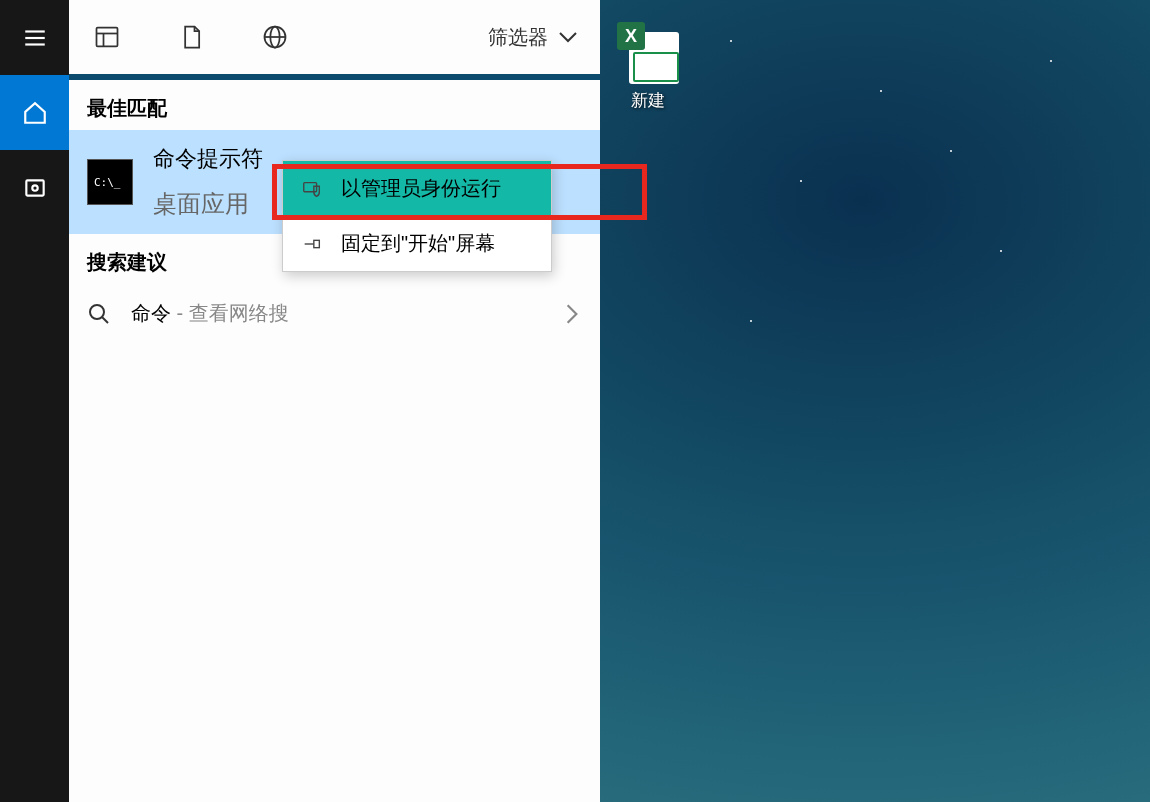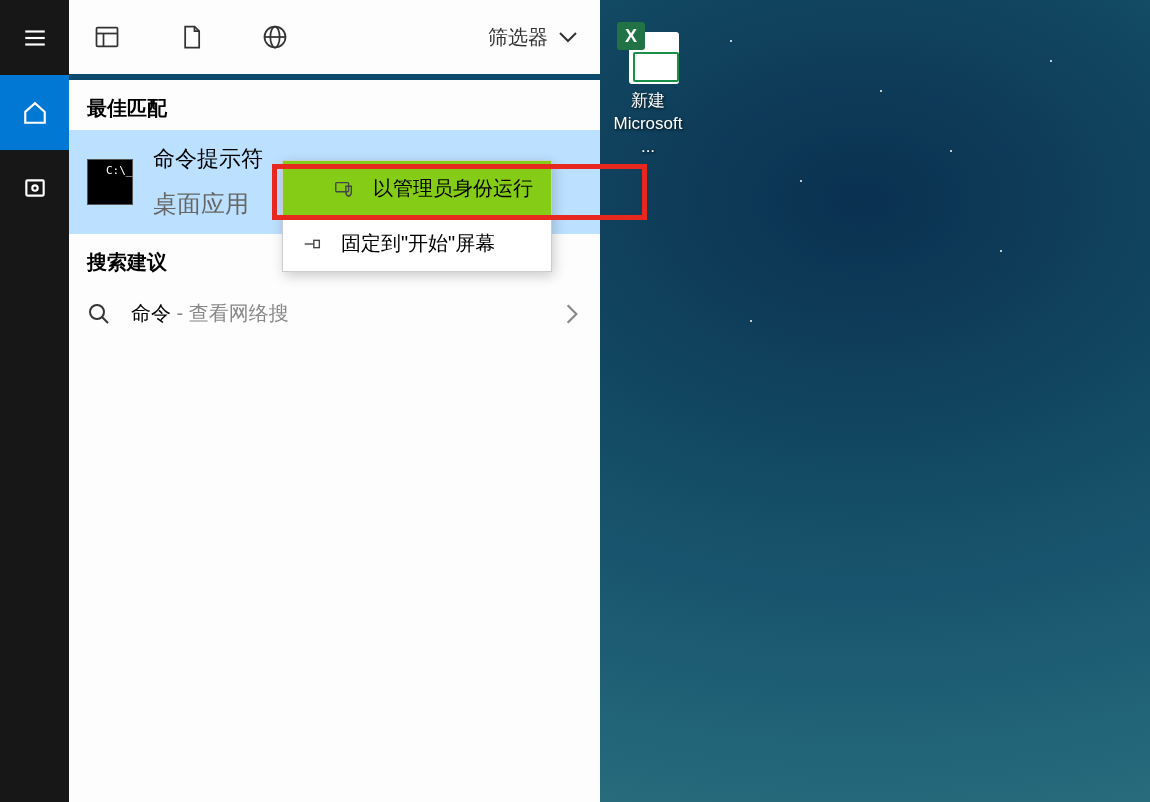--- a/index.html
+++ b/index.html
@@ -78,23 +78,23 @@
   padding: 14px 18px;
   gap: 20px;
   cursor: pointer;
 }
 .result-item.selected { background: #bce0ff; }
 .cmd-icon {
   width: 46px;
   height: 46px;
   background: #000;
   display: flex;
-  align-items: flex-start;
+  align-items: center;
   justify-content: flex-start;
-  padding: 4px 18px;
+  padding: 4px 6px;
   border: 1px solid #555;
 }
 .cmd-icon-text { color: #fff; font-size: 11px; font-family: monospace; }
 .result-text { display: flex; flex-direction: column; gap: 14px; }
 .result-title { font-size: 22px; color: #000; }
 .result-sub { font-size: 24px; color: #666; }
 .suggestion-item {
   display: flex;
   align-items: center;
   padding: 16px 18px;
@@ -121,21 +121,21 @@
 }
 .ctx-item {
   display: flex;
   align-items: center;
   padding: 14px 18px;
   gap: 18px;
   cursor: pointer;
   font-size: 20px;
   color: #000;
 }
-.ctx-item.highlighted { background: #84cc16; justify-content: flex-end; }
+.ctx-item.highlighted { background: #14b8a6; }
 .ctx-item svg { width: 22px; height: 22px; stroke: #444; fill: none; stroke-width: 1.5; }
 .highlight-box {
   position: absolute;
   top: 164px;
   left: 272px;
   width: 375px;
   height: 56px;
   border: 5px solid #e8281f;
   z-index: 20;
   pointer-events: none;
@@ -307,21 +307,20 @@
 
     <div class="desktop-icon">
       <div class="excel-icon">
         <div class="excel-page">
           <div class="excel-grid"></div>
         </div>
         <div class="excel-badge">X</div>
       </div>
       <div class="icon-label">
         <div>新建</div>
-        <div>Microsoft ...</div>
       </div>
     </div>
   </div>
 </div>
 
 <div class="context-menu">
   <div class="ctx-item highlighted">
     <svg viewBox="0 0 24 24">
         <rect x="3" y="5" width="14" height="10" rx="1"></rect>
         <path d="M14 9 L20 9 L20 15 Q20 19 17 20 Q14 19 14 15 Z"></path>

